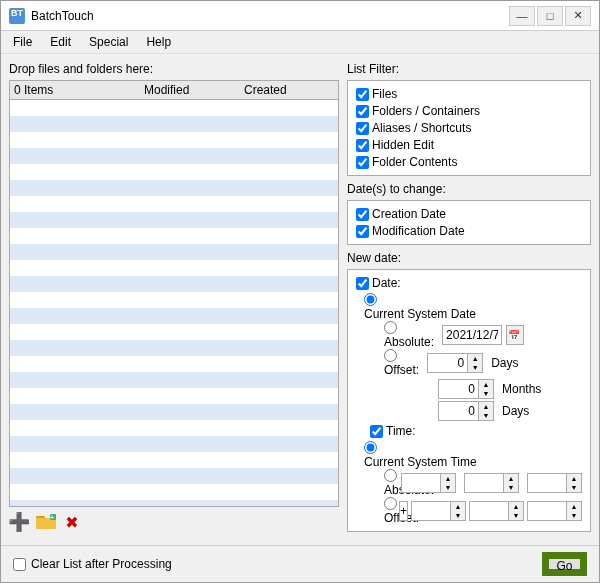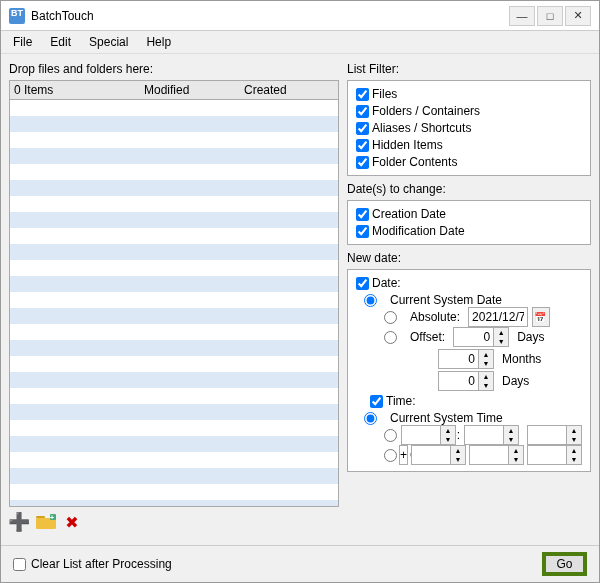--- a/index.html
+++ b/index.html
@@ -169,24 +169,24 @@
       cursor: pointer;
     }
     .checkbox-row input[type=checkbox] {
       width: 13px;
       height: 13px;
       margin: 0;
       cursor: pointer;
     }
     .radio-row {
       display: flex;
-      align-items: center;
-      gap: 13px;
-      font-size: 12px;
-      cursor: pointer;
+      gap: 1px;
+      font-size: 12px;
+      cursor: pointer;
+      flex-direction: column;
     }
     .radio-row input[type=radio] {
       width: 13px;
       height: 13px;
       margin: 0;
       cursor: pointer;
     }
     .sub-section {
       padding-left: 8px;
     }
@@ -284,21 +284,21 @@
       display: flex;
       align-items: center;
       padding: 6px 12px;
       justify-content: space-between;
       border-top: 1px solid #ccc;
     }
     .go-btn {
       width: 45px;
       height: 24px;
       background: #e0e0e0;
-      border: 4px solid #4d7c0f;
+      border: 7px solid #4d7c0f;
       cursor: pointer;
       font-size: 12px;
     }
     .clear-row {
       display: flex;
       align-items: center;
       gap: 5px;
       font-size: 12px;
     }
   </style>
@@ -391,21 +391,21 @@
           <label class="checkbox-row">
             <input type="checkbox" checked="" style="">
             <span>Folders / Containers</span>
           </label>
           <label class="checkbox-row">
             <input type="checkbox" checked="" style="">
             <span>Aliases / Shortcuts</span>
           </label>
           <label class="checkbox-row">
             <input type="checkbox" checked="" style="">
-            <span>Hidden Items</span>
+            <span>Hidden Edit</span>
           </label>
           <label class="checkbox-row">
             <input type="checkbox" checked="" style="">
             <span>Folder Contents</span>
           </label>
         </div>
       </div>
 
       <div class="section">
         <div class="section-title">Date(s) to change:</div>

